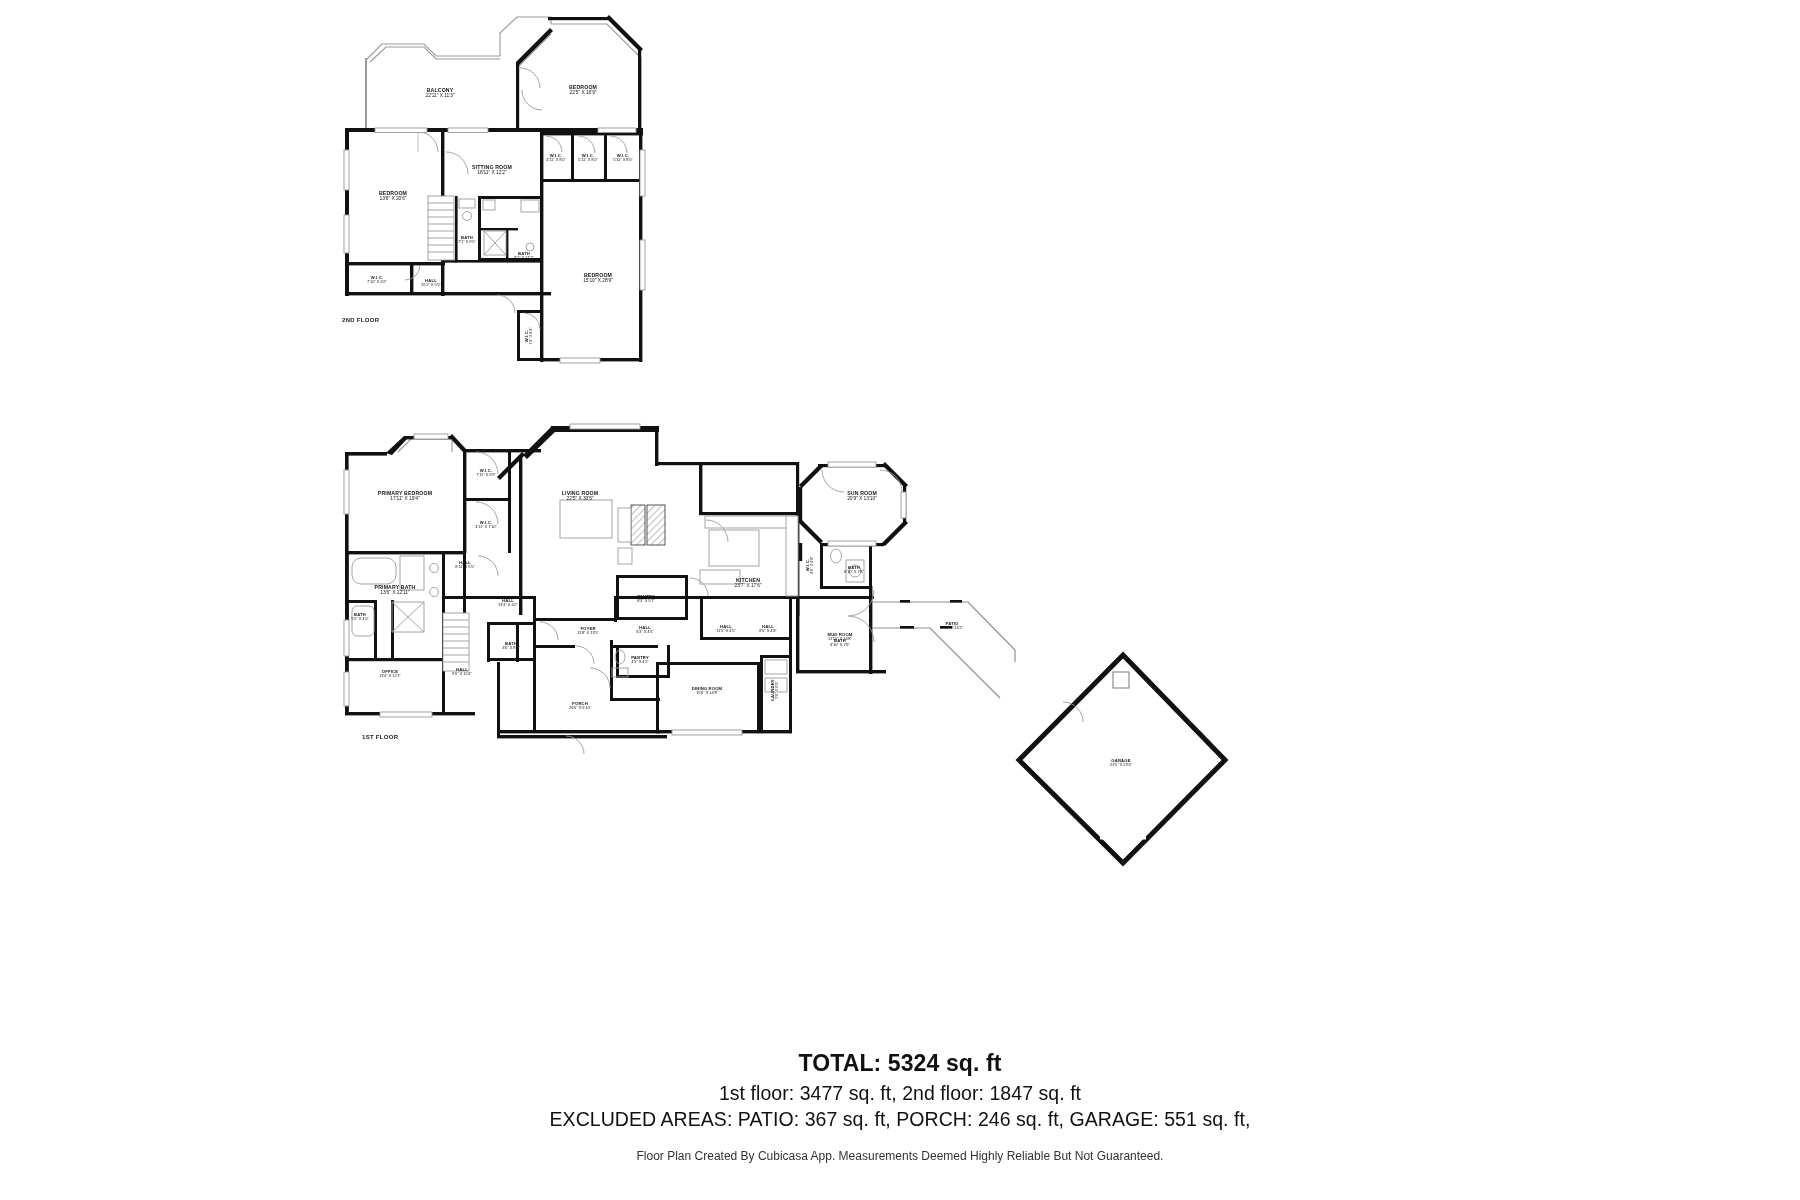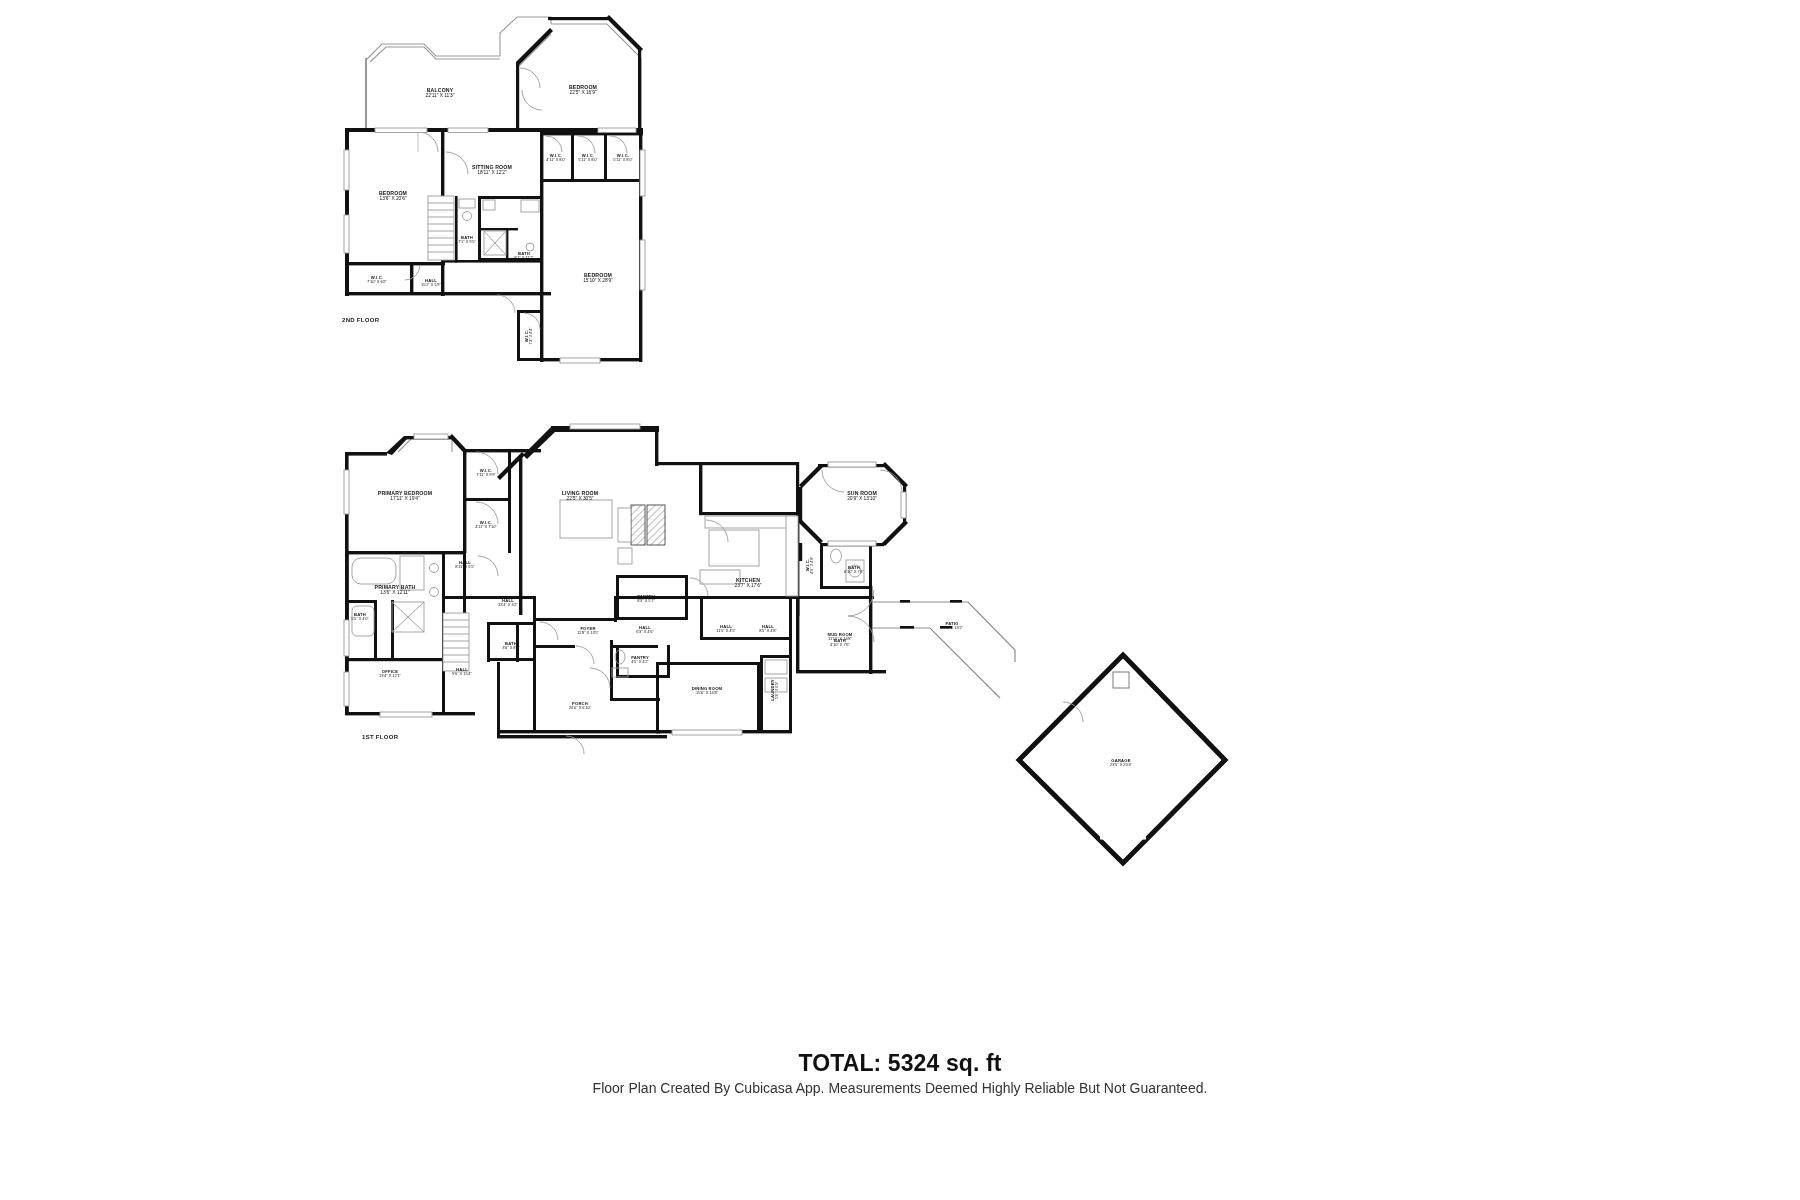--- a/index.html
+++ b/index.html
@@ -66,21 +66,22 @@
     letter-spacing: 0.1px;
     margin-bottom: 3px;
   }
   #summary .line {
     font-size: 19.5px;
     font-weight: 400;
     letter-spacing: 0.05px;
     line-height: 1.35;
   }
   #summary .disclaimer {
-    font-size: 14px;
+    margin-top: 16px;
+    font-size: 12px;
     font-weight: 400;
     color: #333;
   }
 </style>
 </head>
 <body>
 
 <div id="page">
 
   <svg id="plan-svg" width="1800" height="1200" viewBox="0 0 1800 1200">
@@ -601,16 +602,18 @@
     <span class="rl-dim">27'0" X 13'2"</span>
   </div>
 
   <div class="room-label sm" style="left:1121px; top:763px;">
     <span class="rl-name">GARAGE</span>
     <span class="rl-dim">23'5" X 23'4"</span>
   </div>
 
   <div id="summary">
     <div class="total">TOTAL: 5324 sq. ft</div>
+    <div class="line">1st floor: 3477 sq. ft, 2nd floor: 1847 sq. ft</div>
+    <div class="line">EXCLUDED AREAS: PATIO: 367 sq. ft, PORCH: 246 sq. ft, GARAGE: 551 sq. ft,</div>
     <div class="disclaimer">Floor Plan Created By Cubicasa App. Measurements Deemed Highly Reliable But Not Guaranteed.</div>
   </div>
 
 </div>
 
 </body></html>

